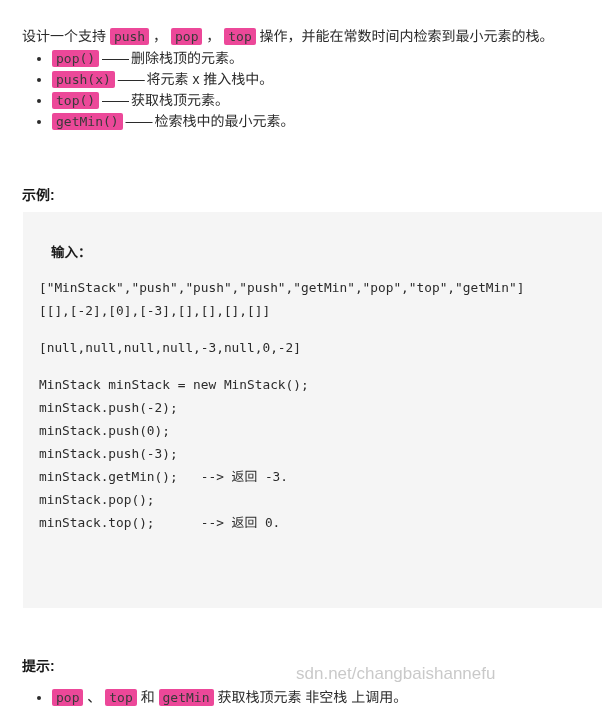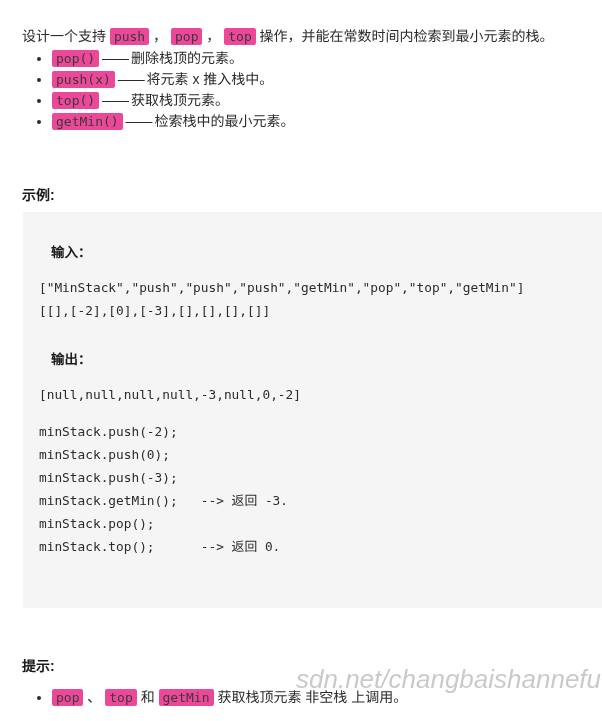--- a/index.html
+++ b/index.html
@@ -122,26 +122,25 @@
   .codeblock .cb-gap {
     height: 14px;
   }
 
   
   .watermark {
     position: absolute;
     left: 296px;
     top: 664px;
     font-family: "Liberation Sans", "DejaVu Sans", sans-serif;
-    font-size: 26px;
+    font-size: 17px;
     color: rgba(120, 120, 120, 0.40);
     white-space: nowrap;
     letter-spacing: 0px;
     pointer-events: none;
-    font-style: italic;
   }
 </style>
 </head>
 <body>
 
 <div class="page">
 
   <p class="intro"><span>设计一个支持 </span><code class="chip">push</code><span> ， </span><code class="chip">pop</code><span> ， </span><code class="chip">top</code><span> 操作，并能在常数时间内检索到最小元素的栈。</span></p>
 
   <ul class="bullets" id="op-list">
@@ -151,23 +150,23 @@
     <li><code class="chip">getMin()</code><span class="dash"> —— </span><span>检索栈中的最小元素。</span></li>
   </ul>
 
   <div class="section-heading" id="example-heading">示例:</div>
 
   <div class="codeblock">
     <div class="cb-label">输入：</div>
     <div class="cb-line">["MinStack","push","push","push","getMin","pop","top","getMin"]</div>
     <div class="cb-line">[[],[-2],[0],[-3],[],[],[],[]]</div>
     <div class="cb-gap"></div>
-    <div class="cb-label">输出：</div>
     <div class="cb-line">[null,null,null,null,-3,null,0,-2]</div>
     <div class="cb-gap"></div>
+    <div class="cb-line">MinStack minStack = new MinStack();</div>
     <div class="cb-line">minStack.push(-2);</div>
     <div class="cb-line">minStack.push(0);</div>
     <div class="cb-line">minStack.push(-3);</div>
     <div class="cb-line">minStack.getMin();   --&gt; 返回 -3.</div>
     <div class="cb-line">minStack.pop();</div>
     <div class="cb-line">minStack.top();      --&gt; 返回 0.</div>
   </div>
 
   <div class="section-heading" id="hint-heading">提示:</div>
 

